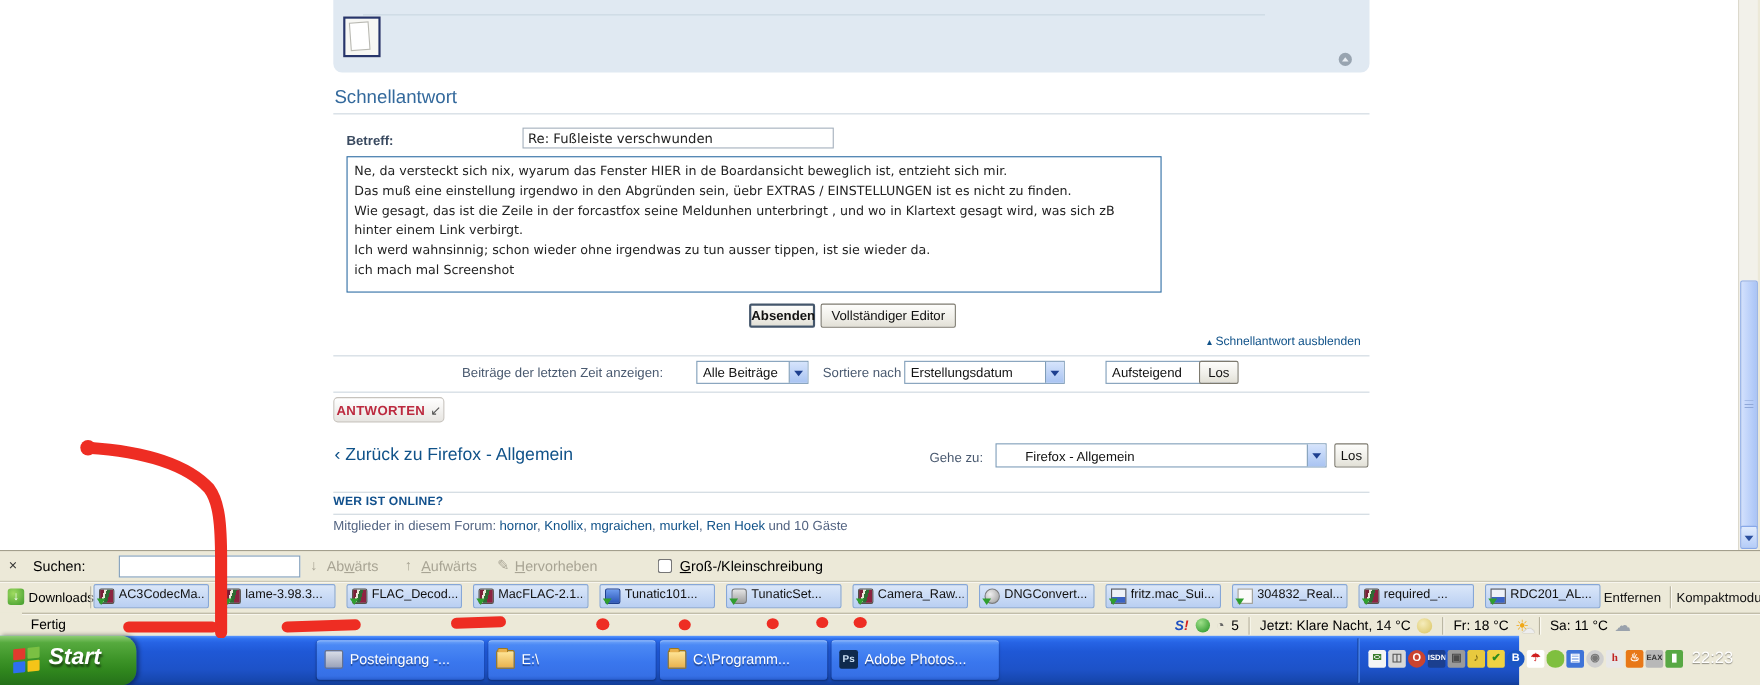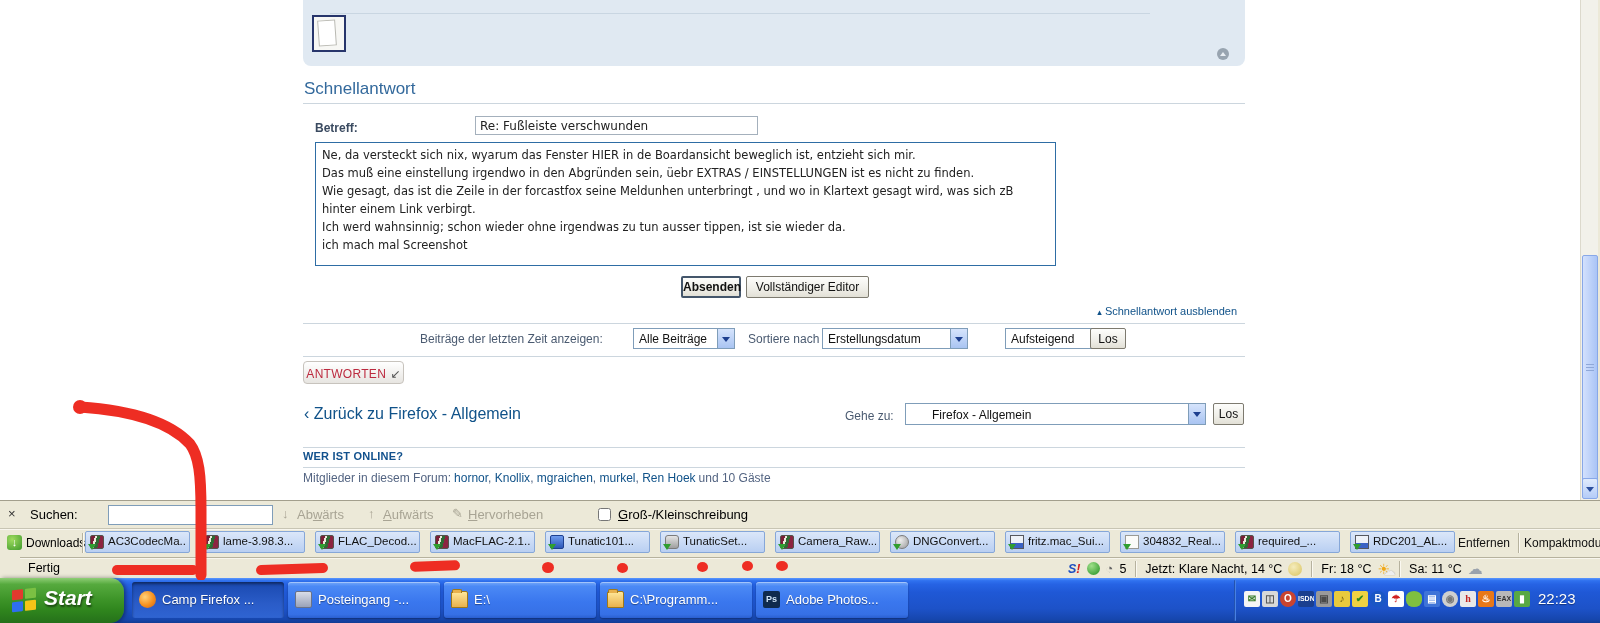--- a/index.html
+++ b/index.html
@@ -58,21 +58,21 @@
   .xpselect .ab i { position:absolute; left:4px; top:8px; border-left:4px solid transparent;
                     border-right:4px solid transparent; border-top:5px solid #1d3f8f; }
   #show-select { left:633px; top:328px; width:102px; }
   #sort-select { left:822px; top:328px; width:146px; }
   #dir-select  { left:973px; top:328px; width:113px;margin-left:32px; }
   #los1 { left:1090px; top:328px; width:36px; height:21px; }
 
   
   #reply-btn { left:303px; top:361px; width:101px; height:23px; border:1px solid #c7c3bd; border-radius:4px;
                background:linear-gradient(180deg,#ffffff,#e7e5e1); text-align:center; line-height:21px; }
-  #reply-btn .lab { color:#bc2a3f; font-weight:normal; font-size:12px; letter-spacing:.3px; }
+  #reply-btn .lab { color:#bc2a3f; font-weight:bold; font-size:12px; letter-spacing:.3px; }
   #reply-btn .arr { color:#555; font-size:12px; }
   #pagination { left:837px; top:366px; width:400px; text-align:right; font-size:12px; color:#536482; }
 
   #back-link { left:304px; top:405px; font-size:16px; color:#105289; cursor:pointer; }
   #goto-label { left:845px; top:409px; }
   #goto-select { left:905px; top:403px; width:301px; height:22px; }
   #goto-select .val { left:26px; top:4px; }
   #los2 { left:1213px; top:403px; width:31px; height:22px; }
 
   #online-heading { left:303px; top:450px; font-size:11px; font-weight:bold; color:#12518d; letter-spacing:.2px; }
@@ -147,21 +147,21 @@
   #clock-ico { color:#666; font-size:13px; }
   .st-sep { width:1px; height:16px; background:#b6b29e; box-shadow:1px 0 0 #fbf9f1; margin:0 3px; }
   #moon-ico { width:14px; height:14px; border-radius:50%;
               background:radial-gradient(circle at 40% 35%,#f5ecbc,#d9c35e); }
   .wx-ico { position:relative; font-size:14px; }
   .wx-ico .sun { color:#f0a818; }
   .wx-ico .cl { position:absolute; left:6px; top:3px; color:#eee; text-shadow:0 0 1px #888; font-size:12px; }
   .wx-cloud { color:#9aa2ac; font-size:15px; }
 
   
-  #taskbar { position:absolute; left:0; top:578px; width:1600px; height:45px;
+  #taskbar { position:absolute; left:0; top:578px; width:1381px; height:45px;
              background:linear-gradient(180deg,#5997ff 0,#2f71ef 6%,#2663e4 14%,#1f58d6 32%,#1d52c8 68%,#1646ad 92%,#123c93 100%); }
   #start-btn { position:absolute; left:0; top:0; width:124px; height:45px; border-radius:0 14px 14px 0;
                background:linear-gradient(180deg,#8fce76 0,#56aa3e 14%,#3d9428 48%,#2f851d 72%,#25701a 100%);
                box-shadow:2px 0 4px rgba(0,0,0,.4); cursor:pointer; }
   #start-btn .txt { position:absolute; left:44px; top:8px; color:#fff; font-size:21px; font-weight:bold;
                     font-style:italic; text-shadow:1px 2px 2px rgba(0,0,0,.5); }
   .winflag { position:absolute; left:12px; top:11px; width:24px; height:22px; transform:skewY(-6deg); }
   .winflag b { position:absolute; width:11px; height:10px; border-radius:1px; }
   .winflag .r { left:0; top:0; background:#e23a2e; } .winflag .g { right:0; top:0; background:#7bc043; }
   .winflag .b { left:0; bottom:0; background:#2e6ff0; } .winflag .y { right:0; bottom:0; background:#f5c418; }
@@ -392,24 +392,20 @@
   <div id="taskbar">
     <div id="start-btn">
       <span class="winflag">
           <b class="r"></b>
           <b class="g"></b>
           <b class="b"></b>
           <b class="y"></b>
         </span>
       <span class="txt">Start</span>
     </div>
-    <div class="taskbtn active" style="left:132px">
-        <span class="tb-ico" data-ic="firefox"></span>
-        <span class="lab">Camp Firefox ...</span>
-      </div>
     <div class="taskbtn" style="left:288px">
         <span class="tb-ico" data-ic="mail"></span>
         <span class="lab">Posteingang -...</span>
       </div>
     <div class="taskbtn" style="left:444px">
         <span class="tb-ico" data-ic="folder"></span>
         <span class="lab">E:\</span>
       </div>
     <div class="taskbtn" style="left:756px">
         <span class="tb-ico" data-ic="photoshop">Ps</span>

